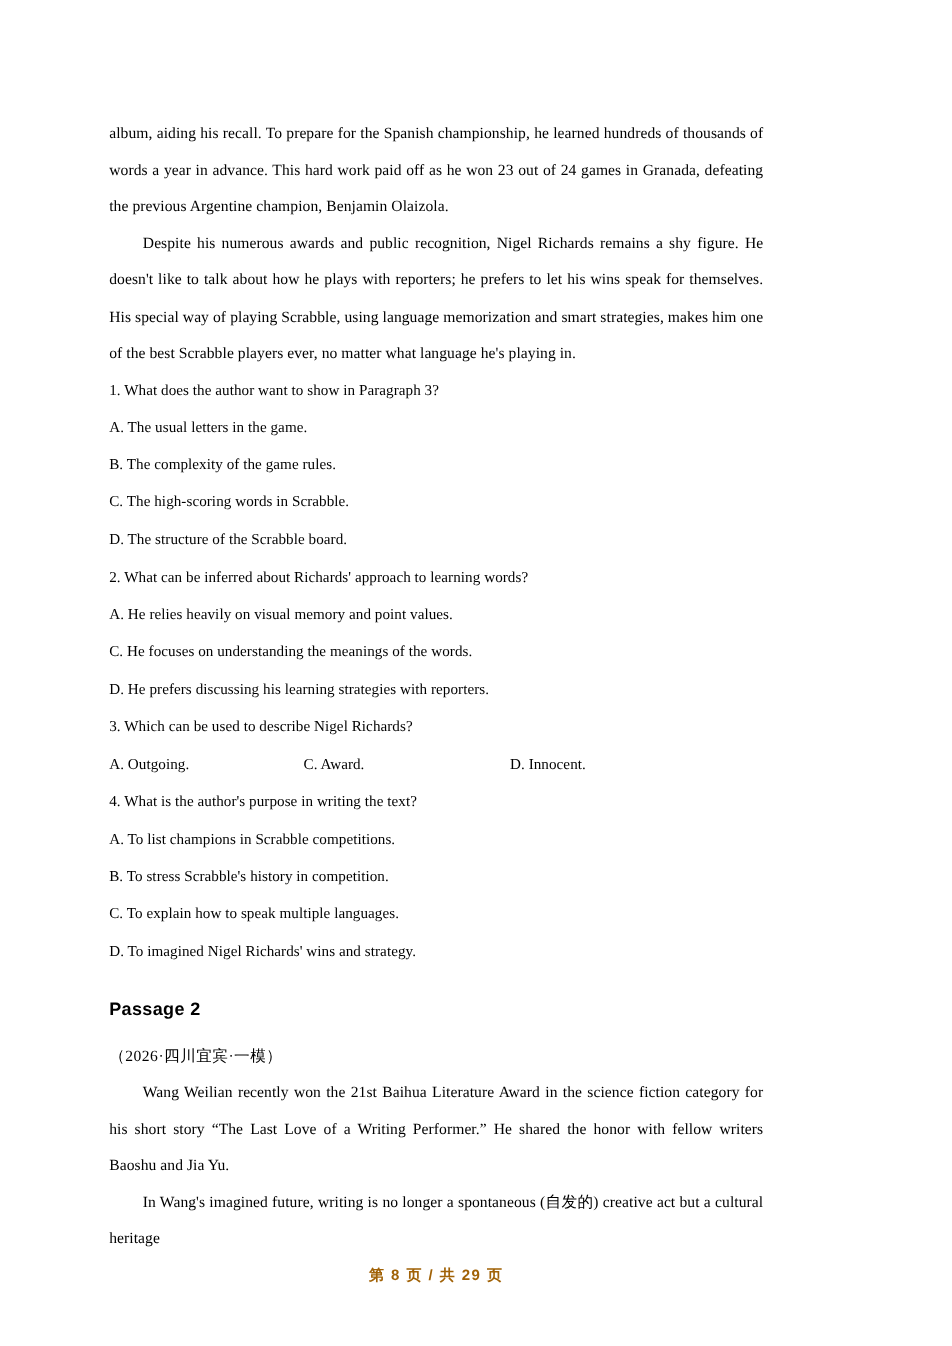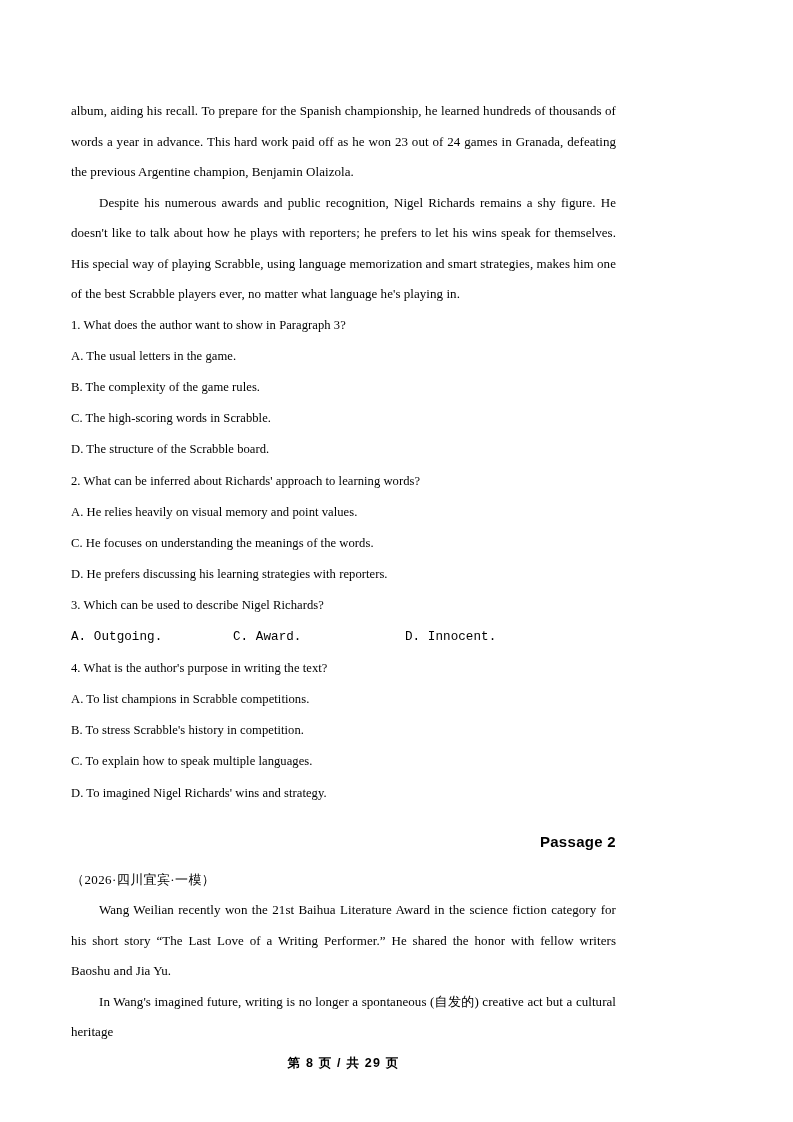--- a/index.html
+++ b/index.html
@@ -14,20 +14,21 @@
     color: #000000;
     position: relative;
     overflow: hidden;
   }
   .page {
     position: relative;
     width: 687px;
     height: 1122px;
     box-sizing: border-box;
     padding: 96px 71px 0 71px;
+    margin-left: 20px;
   }
   .body-text {
     font-size: 13.0px;
     line-height: 30.5px;
     text-align: justify;
     text-justify: inter-word;
     letter-spacing: 0.05px;
   }
   .para {
     margin: 0;
@@ -49,29 +50,28 @@
     text-indent: 0;
   }
   .opt-row {
     display: flex;
     margin: 0;
     font-size: 12.6px;
     line-height: 31.2px;
   }
   .opt-row > span {
     display: inline-block;
-    font-family: Liberation Mono, monospace;
   }
   .opt-a { width: 162px; }
   .opt-b { width: 175px; }
   .opt-c { width: 172px; }
   .opt-d { width: auto; }
 
   .passage-title {
-    text-align: right;
+    text-align: left;
     font-family: "Liberation Sans", sans-serif;
     font-weight: bold;
     font-size: 15px;
     margin: 18px 0 8px 0;
     letter-spacing: 0.3px;
   }
   .source-line {
     font-size: 13px;
     line-height: 30px;
     margin: 0;
@@ -80,21 +80,21 @@
   .footer {
     position: absolute;
     left: 0;
     right: 0;
     bottom: 50px;
     text-align: center;
     font-family: "Liberation Sans", sans-serif;
     font-weight: bold;
     font-size: 12.5px;
     letter-spacing: 1.2px;
-    color: #000000;
+    color: #a16207;
   }
 </style>
 </head>
 <body>
 
 <div class="page">
 
   <div class="body-text">
 
     <p class="para no-indent justify-all">album, aiding his recall. To prepare for the Spanish championship, he learned hundreds of thousands of words a year in advance. This hard work paid off as he won 23 out of 24 games in Granada, defeating the previous Argentine champion, Benjamin Olaizola.</p>

